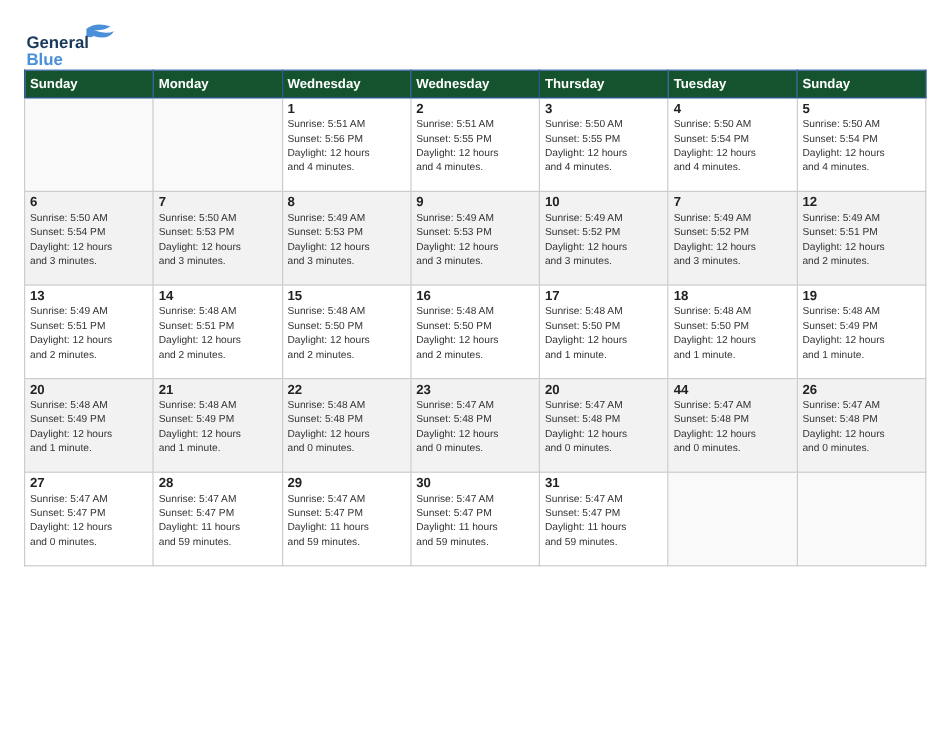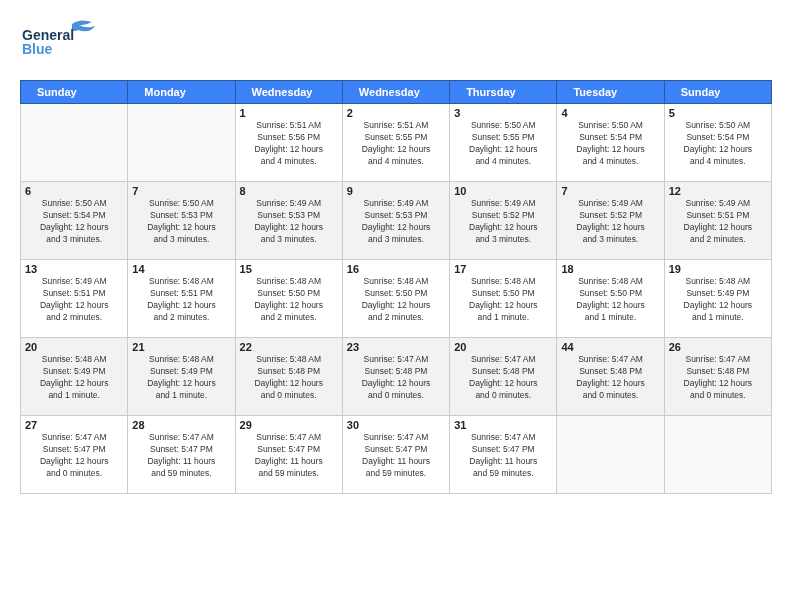--- a/index.html
+++ b/index.html
@@ -11,21 +11,21 @@
       overflow: hidden;
     }
     .page {
       width: 792px;
       padding: 16px 20px 10px 20px;
     }
     .header {
       display: flex;
       justify-content: space-between;
       align-items: flex-start;
-      margin-bottom: 22px;
+      margin-bottom: 0;
     }
     .logo {
       display: flex;
       flex-direction: column;
       align-items: flex-start;
     }
     .title-block {
       text-align: right;
     }
     .month-title {
@@ -37,25 +37,25 @@
     .location {
       font-size: 14px;
       color: #333;
     }
     table {
       width: 100%;
       border-collapse: collapse;
       table-layout: fixed;
     }
     thead tr th {
-      background: #3b82f6;
+      background: #14532d;
       color: #fff;
       font-size: 11px;
       font-weight: bold;
-      padding: 5px 16px;
+      padding: 5px 4px;
       text-align: left;
       border: 1px solid #2a5a9a;
     }
     tbody tr td {
       border: 1px solid #ccc;
       vertical-align: top;
       padding: 3px 4px;
       font-size: 9px;
       color: #222;
       height: 78px;
@@ -67,21 +67,20 @@
     .day-num {
       font-size: 11px;
       font-weight: bold;
       display: block;
       margin-bottom: 1px;
     }
     .day-info {
       font-size: 8.5px;
       line-height: 1.4;
       color: #333;
-      text-align: center;
     }
     .empty-cell {
       background: #f9f9f9;
     }
   </style>
 </head>
 <body>
 
 <div class="page">
   <div class="header">

